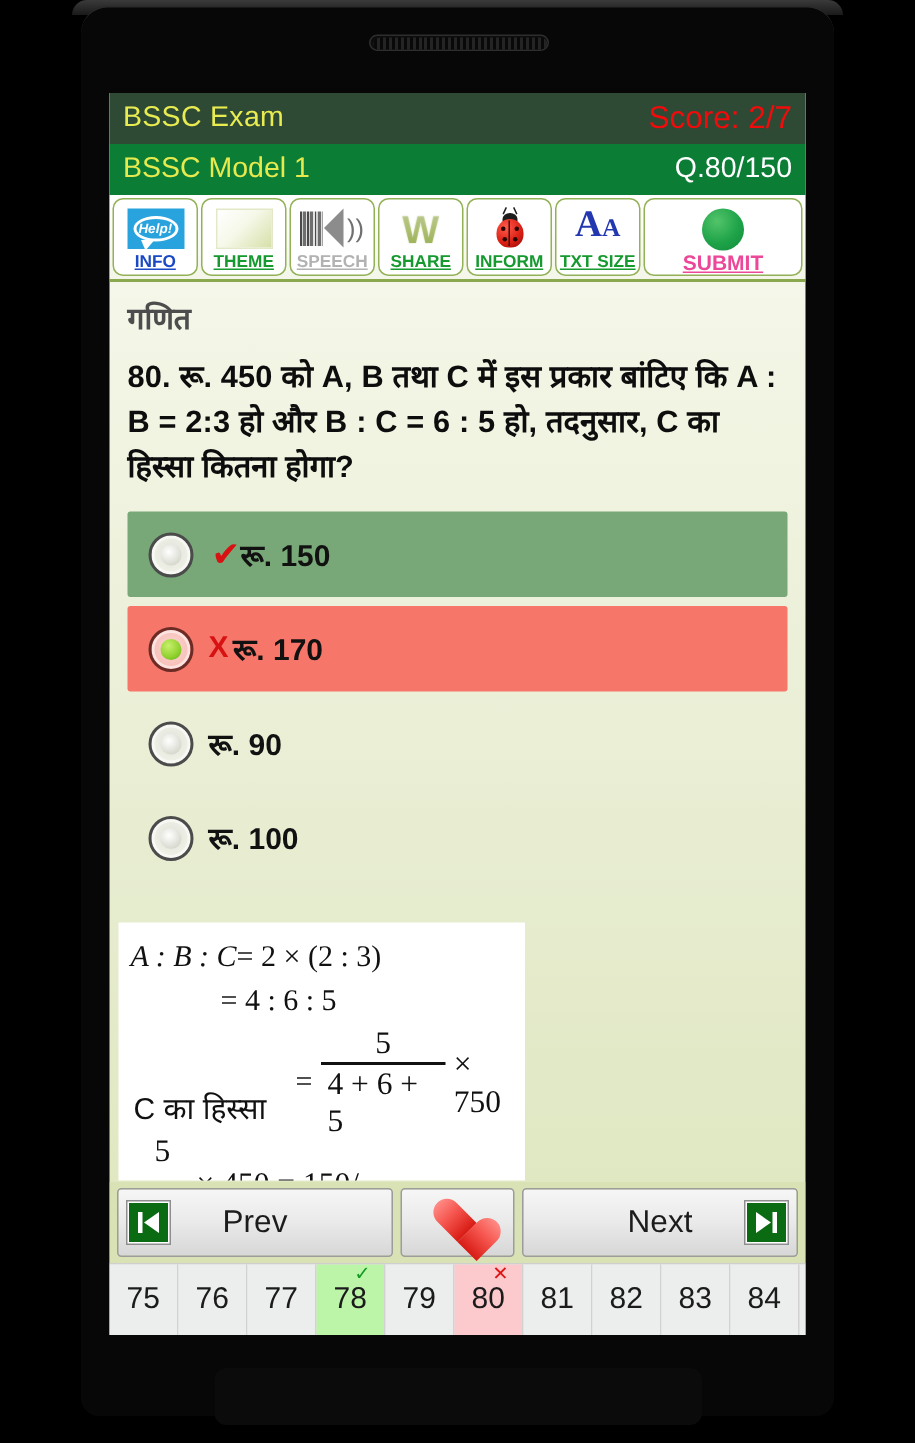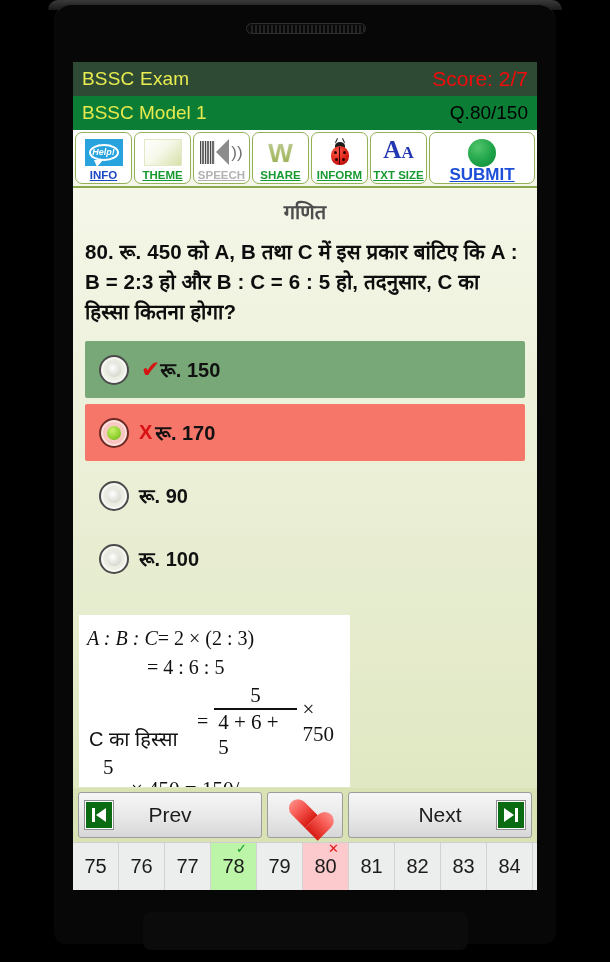--- a/index.html
+++ b/index.html
@@ -63,21 +63,21 @@
   }
   #app-title { color: #e8ec50; font-size: 19px; letter-spacing: .2px; }
   #score { color: #f10b0b; font-size: 21px; font-weight: 400; }
 
   #modelbar {
     height: 34px; background: #0b7d35;
     display: flex; align-items: center; justify-content: space-between;
     padding: 12px 9px;
   }
   #model-title { color: #e6ea4e; font-size: 19px; }
-  #q-counter { color: #000000; font-size: 19px; margin-left: 24px; }
+  #q-counter { color: #ffffff; font-size: 19px; margin-left: 24px; }
 
   
   #toolbar {
     height: 58px;
     background: linear-gradient(to bottom,#ffffff,#f3f6e8);
     border-bottom: 2px solid #8aa84e;
     display: flex; align-items: stretch; padding: 2px 2px;
     gap: 2px;
   }
   .tool {
@@ -153,21 +153,21 @@
   .txtsize .big { font-size: 25px; }
   .txtsize .sml { font-size: 17px; }
   .submit-dot {
     width: 28px; height: 28px; border-radius: 50%;
     background: radial-gradient(circle at 36% 30%, #53c46a 0%, #1ea349 55%, #118a38 100%);
     margin-top: 4px;
   }
 
   
   #content { padding: 10px 12px 0 12px; }
-  #subject { font-size: 20px; color: #4d4d4d; font-weight: bold; margin-bottom: 12px; text-align: center; }
+  #subject { font-size: 20px; color: #4d4d4d; font-weight: bold; margin-bottom: 12px; }
   #question {
     font-size: 20.5px; line-height: 30px; color: #0d0d0d;
     font-weight: bold; letter-spacing: .1px;
   }
 
   
   #options { margin-top: 14px; }
   .opt {
     display: flex; align-items: center;
     height: 57px; margin-bottom: 6px;
@@ -367,21 +367,21 @@
         <span class="glyph">
           <span class="txtsize"><span class="big">A</span><span class="sml">A</span></span>
         </span>
         <span class="tlabel" style="color:#169a2f">TXT SIZE</span>
       </div>
 
       <div class="tool wide">
         <span class="glyph">
             <span class="submit-dot"></span>
           </span>
-        <span class="tlabel" style="color:#1d4ed8;font-size:17px">SUBMIT</span>
+        <span class="tlabel" style="color:#ec4899;font-size:14px">SUBMIT</span>
       </div>
 
     </div>
 
     <div id="content">
       <div id="subject">गणित</div>
       <div id="question">80. रू. 450 को A, B तथा C में इस प्रकार बांटिए कि A : B = 2:3 हो और B : C = 6 : 5 हो, तदनुसार, C का हिस्सा कितना होगा?</div>
 
       <div id="options">
 

